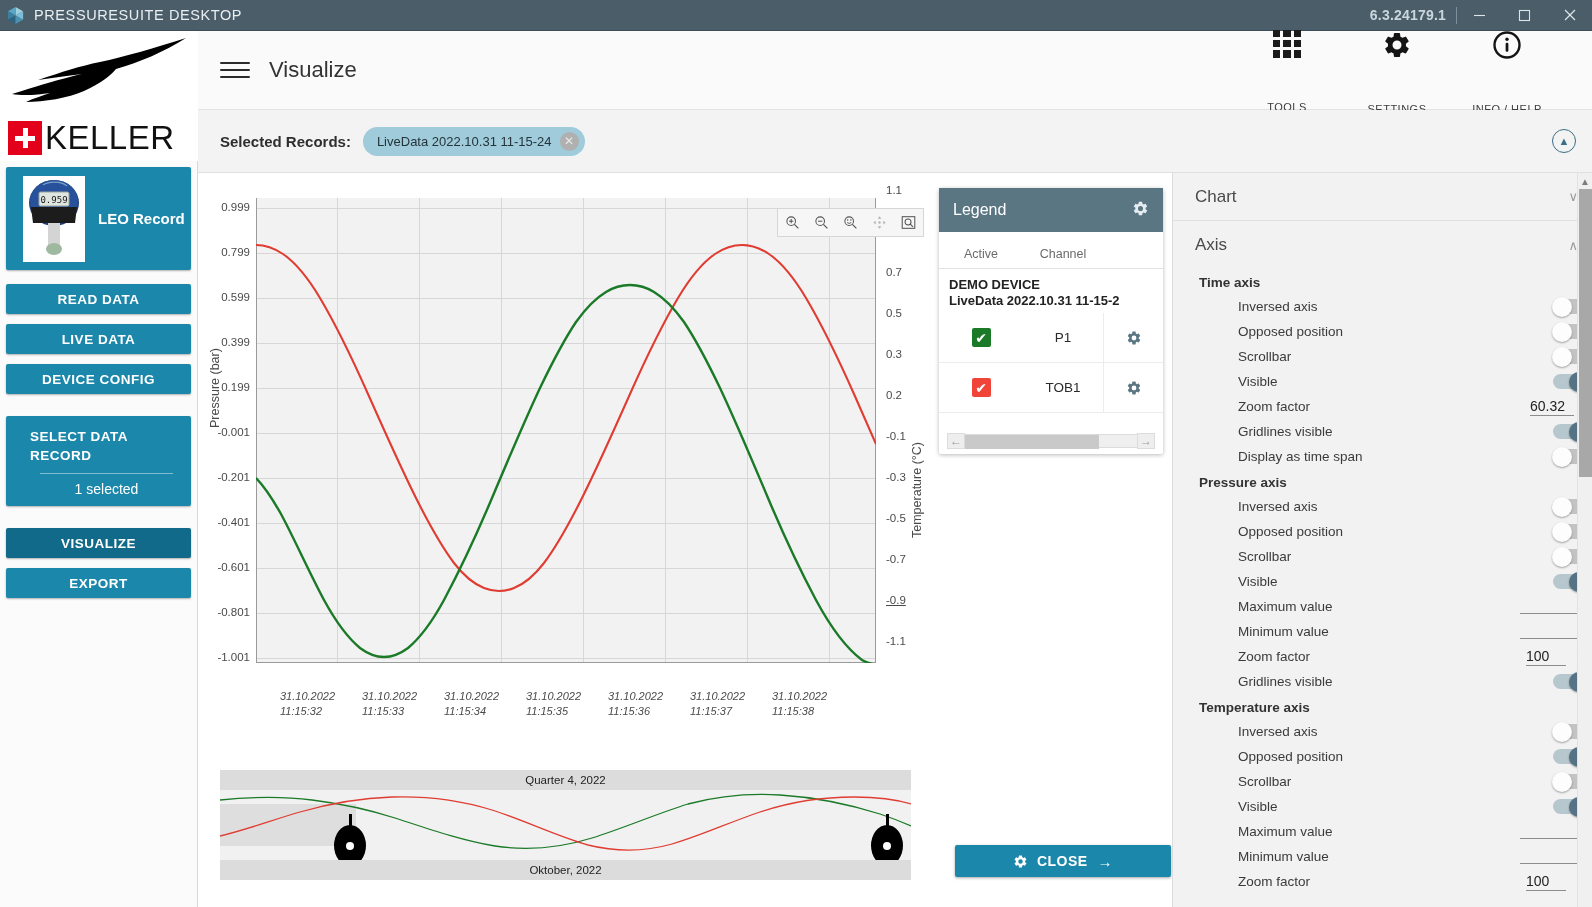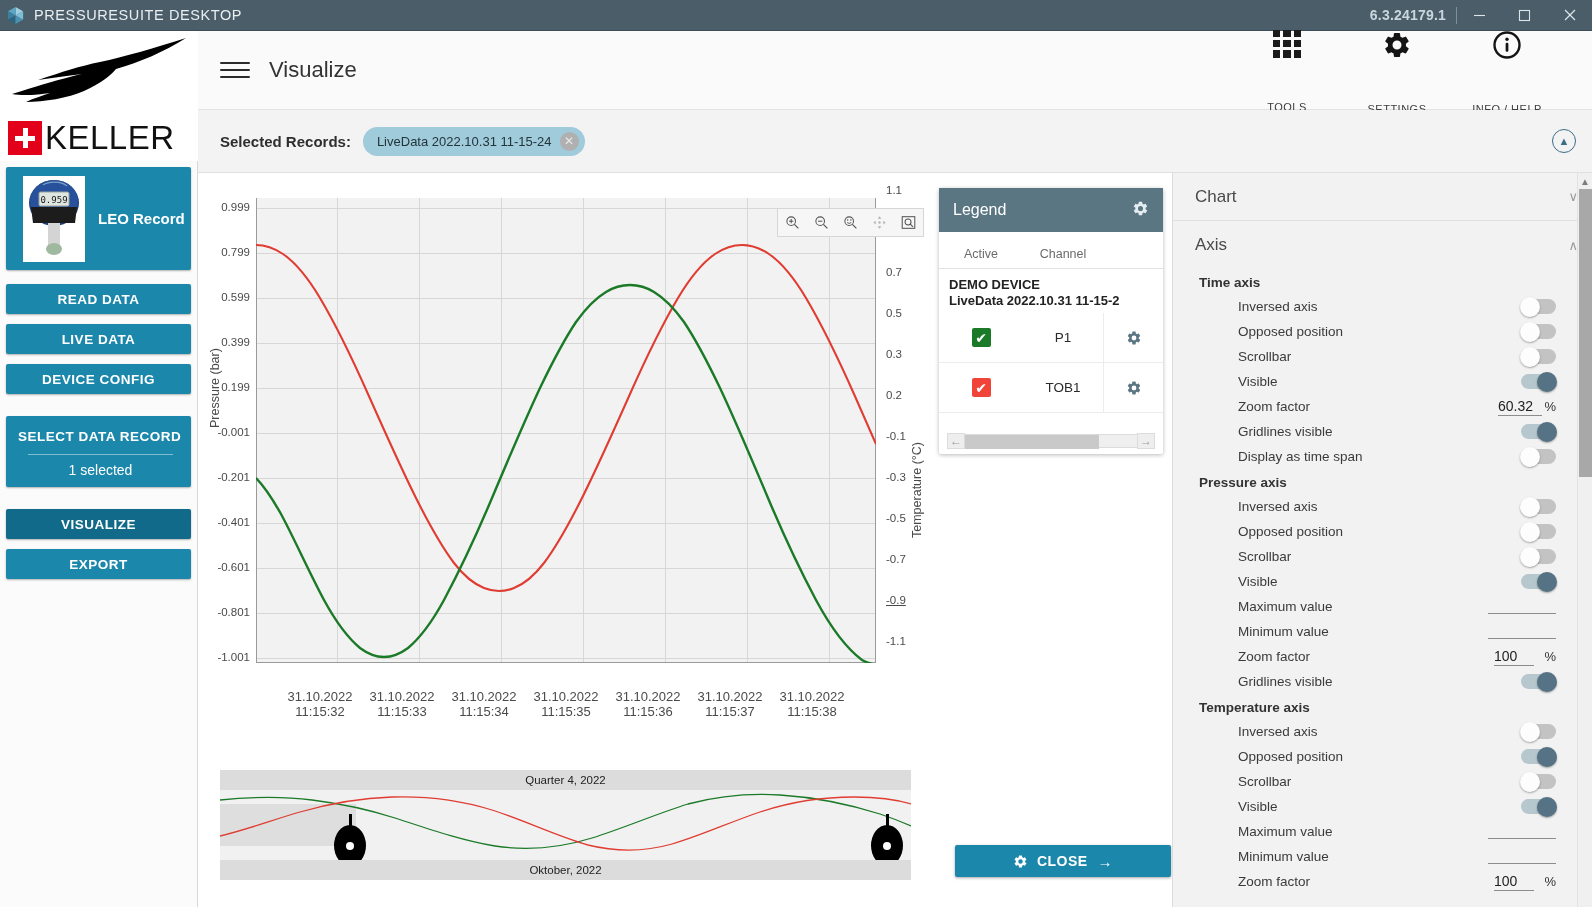--- a/index.html
+++ b/index.html
@@ -56,21 +56,21 @@
     margin: 6px 6px 14px 6px; background: #1b87ab; height: 103px; border-radius: 2px;
     display: flex; align-items: center; box-shadow: 0 1px 2px rgba(0,0,0,.3); cursor: pointer;
   }
   .sb-device .pic {
     width: 62px; height: 86px; margin-left: 17px; background: #fff;
     display: flex; align-items: center; justify-content: center; overflow: hidden;
   }
   .sb-device .dlabel { color: #fff; font-size: 15px; font-weight: bold; margin-left: 13px; }
   .sb-big {
     margin: 0 6px 10px 6px; background: #1b87ab; border-radius: 2px; color: #fff;
-    padding: 11px 8px 9px 12px; cursor: pointer; box-shadow: 0 1px 2px rgba(0,0,0,.3);
+    padding: 11px 8px 9px 24px; cursor: pointer; box-shadow: 0 1px 2px rgba(0,0,0,.3);
   }
   .sb-big .t1 { font-size: 13.5px; font-weight: bold; letter-spacing: .5px; line-height: 19px; }
   .sb-big hr { border: 0; border-top: 1px solid rgba(255,255,255,.45); margin: 8px 10px 7px 10px; }
   .sb-big .t2 { font-size: 14px; text-align: center; }
   .sb-gap { height: 12px; }
 
   
   .header {
     position: absolute; top: 31px; left: 198px; width: 1394px; height: 79px;
     background: #fafafa; border-bottom: 1px solid #e2e2e2; display: flex; align-items: center;
@@ -120,21 +120,21 @@
     position: absolute; left: 10px; top: 255px; transform: rotate(-90deg); transform-origin: left top;
     font-size: 12.5px; color: #4a4a4a; white-space: nowrap;
   }
   .ylabel-right {
     position: absolute; left: 712px; top: 365px; transform: rotate(-90deg); transform-origin: left top;
     font-size: 12.5px; color: #4a4a4a; white-space: nowrap;
   }
   .ytick { position: absolute; font-size: 11.5px; color: #4a4a4a; text-align: right; }
   .ytick-r { position: absolute; font-size: 11.5px; color: #4a4a4a; text-align: left; }
   .xtick {
-    position: absolute; font-size: 13px; color: #4a4a4a; text-align: center; width: 80px; line-height: 15px;
+    position: absolute; font-size: 11px; color: #4a4a4a; text-align: left; width: 80px; line-height: 15px; font-style: italic;
   }
   .chart-toolbar {
     position: absolute; left: 521px; top: 10px; height: 29px; background: #f6f6f6;
     border: 1px solid #d6d6d6; display: flex; align-items: center; z-index: 5;
   }
   .ctb { width: 29px; height: 27px; display: flex; align-items: center; justify-content: center; cursor: pointer; }
 
   
   .navigator {
     position: absolute; left: 220px; top: 770px; width: 691px; height: 84px;
@@ -200,21 +200,21 @@
     position: absolute; left: 1172px; top: 173px; width: 420px; height: 734px;
     background: #f2f2f2; border-left: 1px solid #dcdcdc; overflow: hidden;
   }
   .rp-section {
     height: 48px; display: flex; align-items: center; padding: 0 14px 0 22px;
     border-bottom: 1px solid #e0e0e0; cursor: pointer; background: #f2f2f2;
   }
   .rp-section .st { font-size: 17px; color: #4a4a4a; }
   .rp-section .chev { margin-left: auto; color: #9a9a9a; font-size: 13px; }
   .rp-group { font-size: 13.5px; font-weight: bold; color: #333; padding: 6px 0 4px 26px; }
-  .rp-row { height: 25px; display: flex; align-items: center; padding-left: 65px; padding-right: 36px; }
+  .rp-row { height: 25px; display: flex; align-items: center; padding-left: 65px; padding-right: 4px; }
   .rp-row .lbl { font-size: 13.5px; color: #3b3b3b; }
   .rp-row .ctl { margin-left: auto; display: flex; align-items: center; }
   .toggle { width: 35px; height: 15px; border-radius: 8px; background: #c3c3c3; position: relative; cursor: pointer; }
   .toggle i { position: absolute; top: -2.5px; left: -1px; width: 20px; height: 20px; border-radius: 50%;
               background: #fdfdfd; box-shadow: 0 1px 2px rgba(0,0,0,.35); display: block; }
   .toggle.on { background: #b7c7ce; }
   .toggle.on i { left: auto; right: -1px; background: #557384; }
   .numfield { width: 46px; border-bottom: 1px solid #8d8d8d; text-align: right; font-size: 14px;
               color: #222; padding-bottom: 1px; cursor: text; overflow: hidden; white-space: nowrap; }
   .unit { font-size: 13px; color: #333; width: 22px; text-align: right; }

